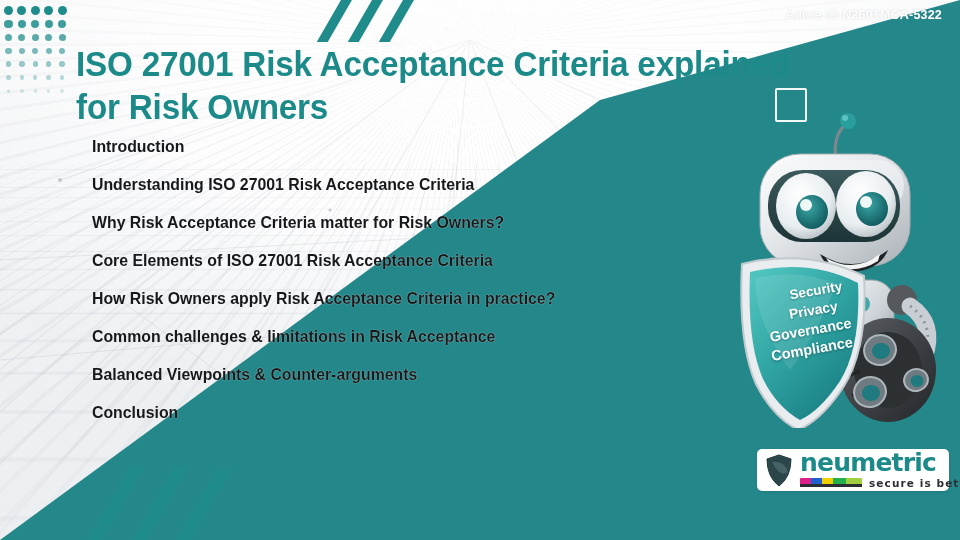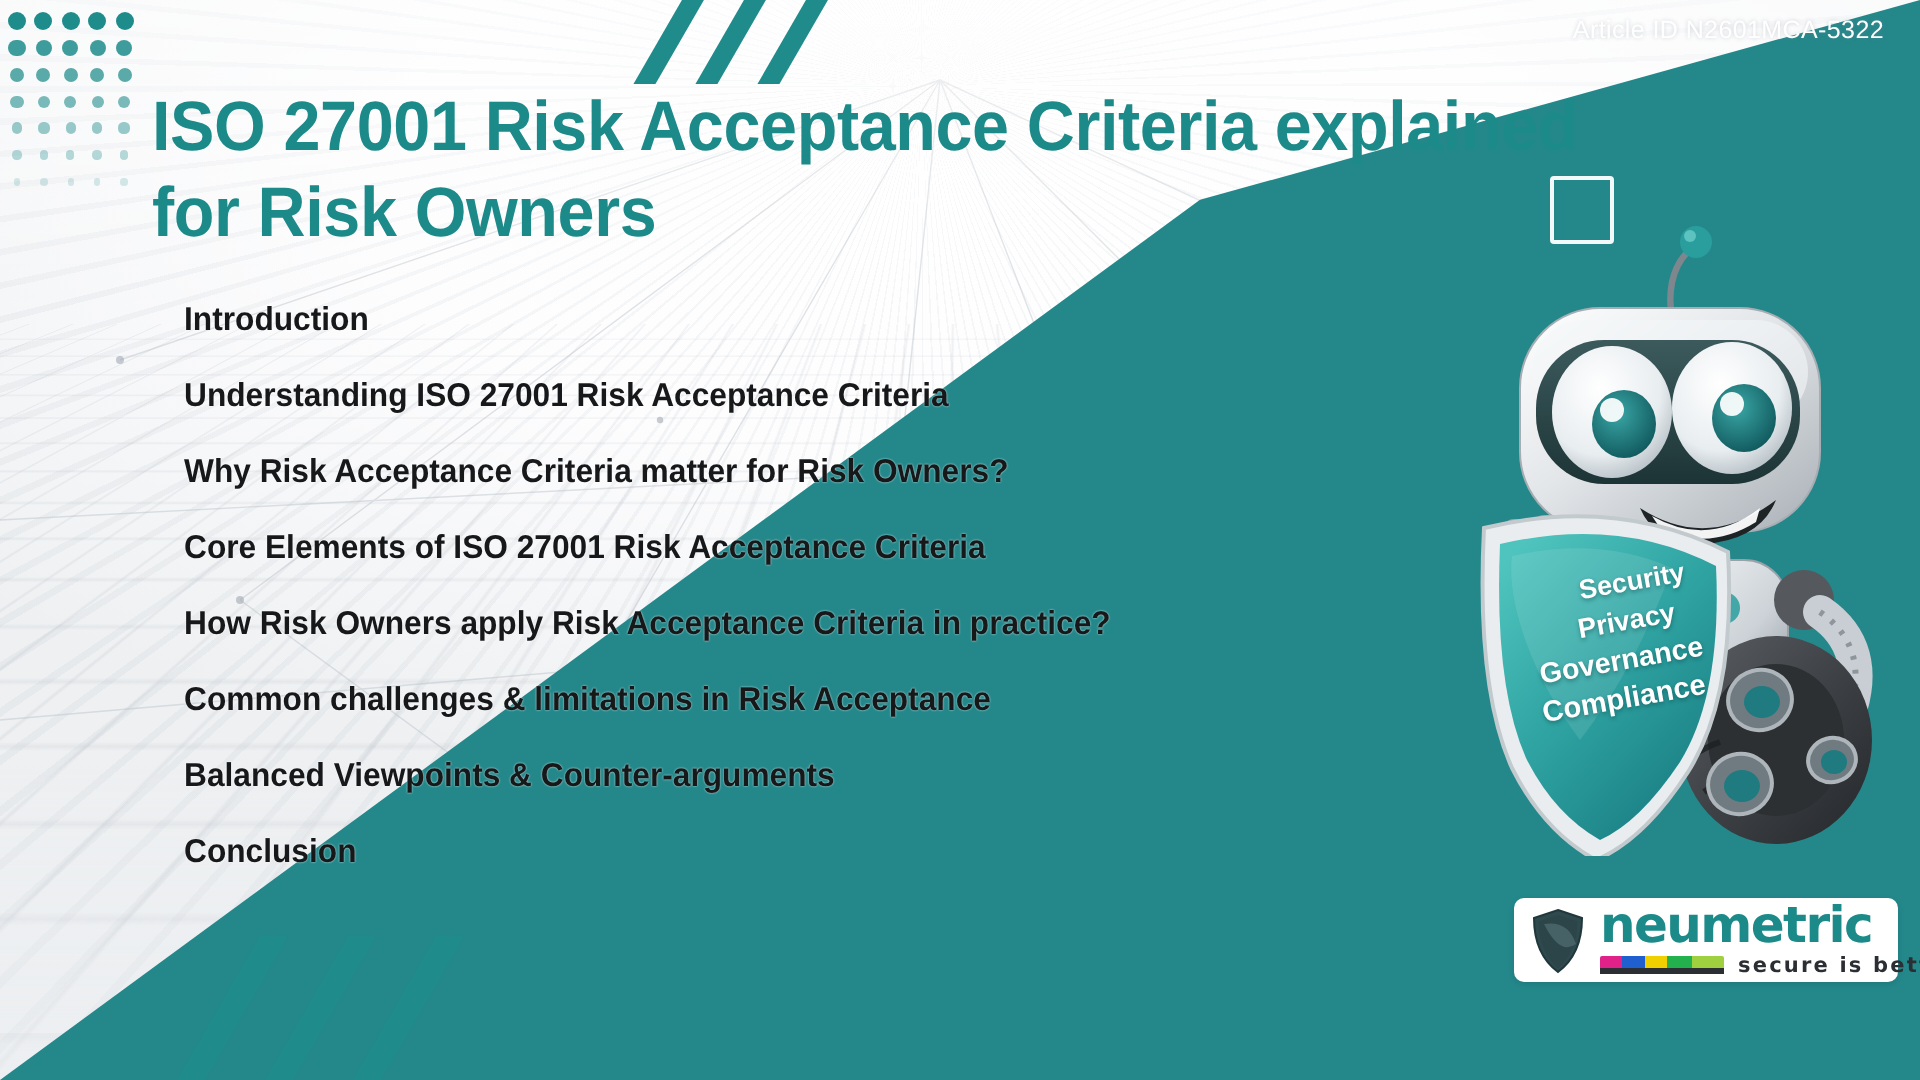--- a/index.html
+++ b/index.html
@@ -65,33 +65,33 @@
     opacity:.95;
   }
 
   
   .article-id{
     position:absolute;right:18px;top:8px;
     font-size:12.5px;color:#ffffff;letter-spacing:.2px;
     white-space:nowrap;text-shadow:0 0 2px rgba(120,130,140,.35);
   }
   .article-id .aid-label{font-weight:400;opacity:.95;}
-  .article-id .aid-value{font-weight:400;}
+  .article-id .aid-value{font-weight:700;}
 
   
   .title{
     position:absolute;left:76px;top:42px;width:820px;
     font-size:35px;line-height:1.23;font-weight:700;
     color:#1d8a8a;letter-spacing:-.2px;
     font-family:"Liberation Sans", sans-serif;
     transform:scaleX(.95);transform-origin:left top;
   }
 
   
-  .toc{position:absolute;left:92px;top:152px;width:620px;}
+  .toc{position:absolute;left:92px;top:138px;width:620px;}
   .toc-item{
     font-size:16.5px;font-weight:700;color:#17181a;
     line-height:1;margin-bottom:21.5px;white-space:nowrap;
     transform:scaleX(.96);transform-origin:left center;
     text-shadow:0 0 1px rgba(255,255,255,.85);
   }
 
   
   .robot{position:absolute;left:720px;top:108px;width:240px;height:320px;}
 

